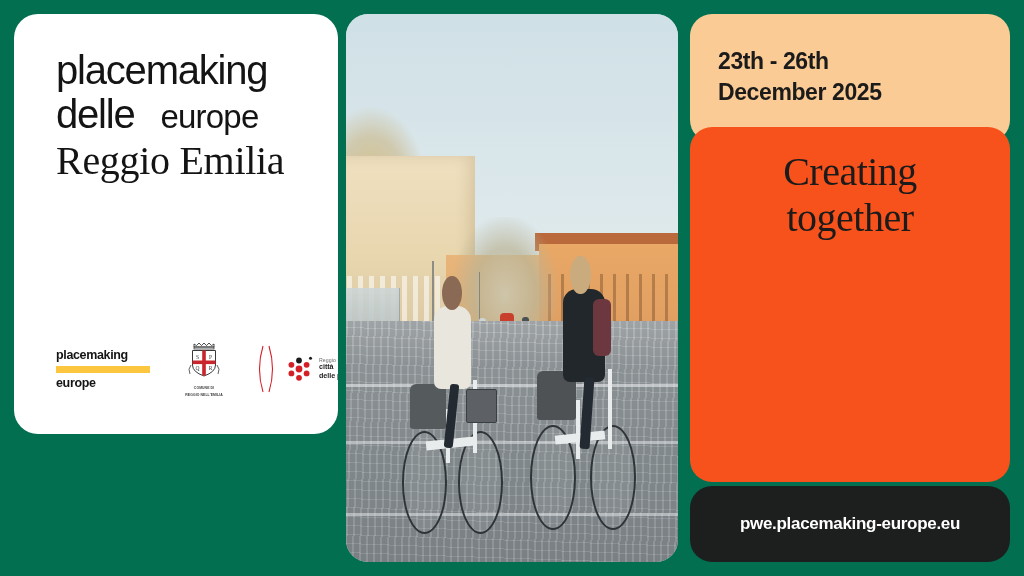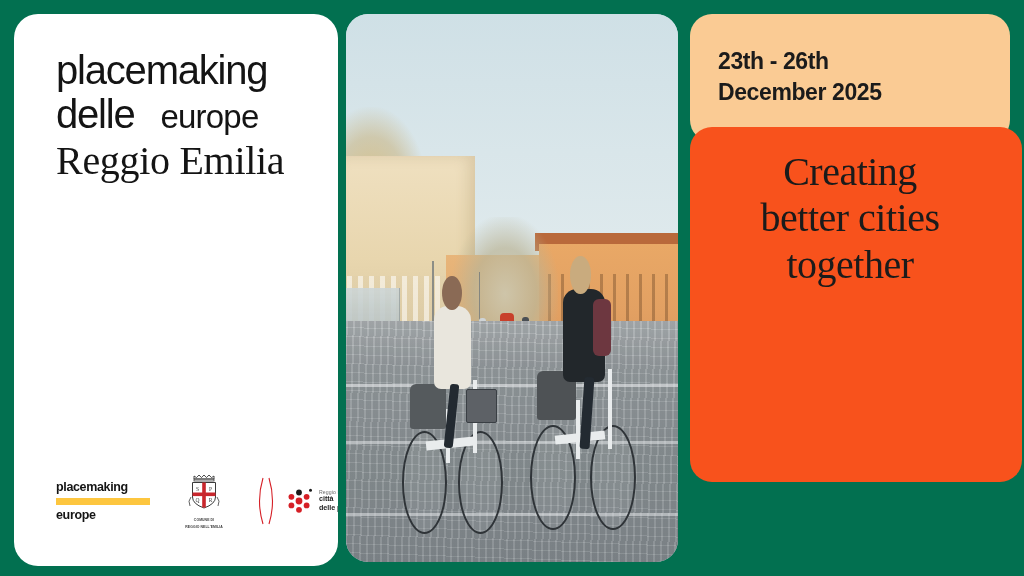--- a/index.html
+++ b/index.html
@@ -15,21 +15,21 @@
     overflow: hidden;
     font-family: "Liberation Sans", sans-serif;
   }
 
   
   .left-card {
     position: absolute;
     left: 14px;
     top: 14px;
     width: 324px;
-    height: 552px;
+    height: 420px;
     background: #ffffff;
     border-radius: 24px;
     overflow: hidden;
   }
   .title-block {
     position: absolute;
     left: 42px;
     top: 36px;
     width: 268px;
   }
@@ -305,21 +305,20 @@
   }
 
   .quote-panel {
     position: absolute;
     left: 690px;
     top: 127px;
     width: 320px;
     height: 355px;
     background: #F8521C;
     border-radius: 22px;
-    padding-left: 12px;
   }
   .quote-panel .quote-txt {
     position: absolute;
     left: 18px;
     top: 22px;
     width: 284px;
     text-align: center;
     font-family: "Liberation Serif", serif;
     font-size: 40px;
     font-weight: 400;
@@ -472,19 +471,21 @@
   <div class="date-badge">
     <div class="date-txt">
       <div>23th - 26th</div>
       <div>December 2025</div>
     </div>
   </div>
 
   <div class="quote-panel">
     <div class="quote-txt">
       <div>Creating</div>
-      <div>better cities</div>
       <div>together</div>
     </div>
   </div>
 
+  <div class="url-bar">
+    <span class="url-txt">pwe.placemaking-europe.eu</span>
+  </div>
 
 </div>
 
 </body></html>

